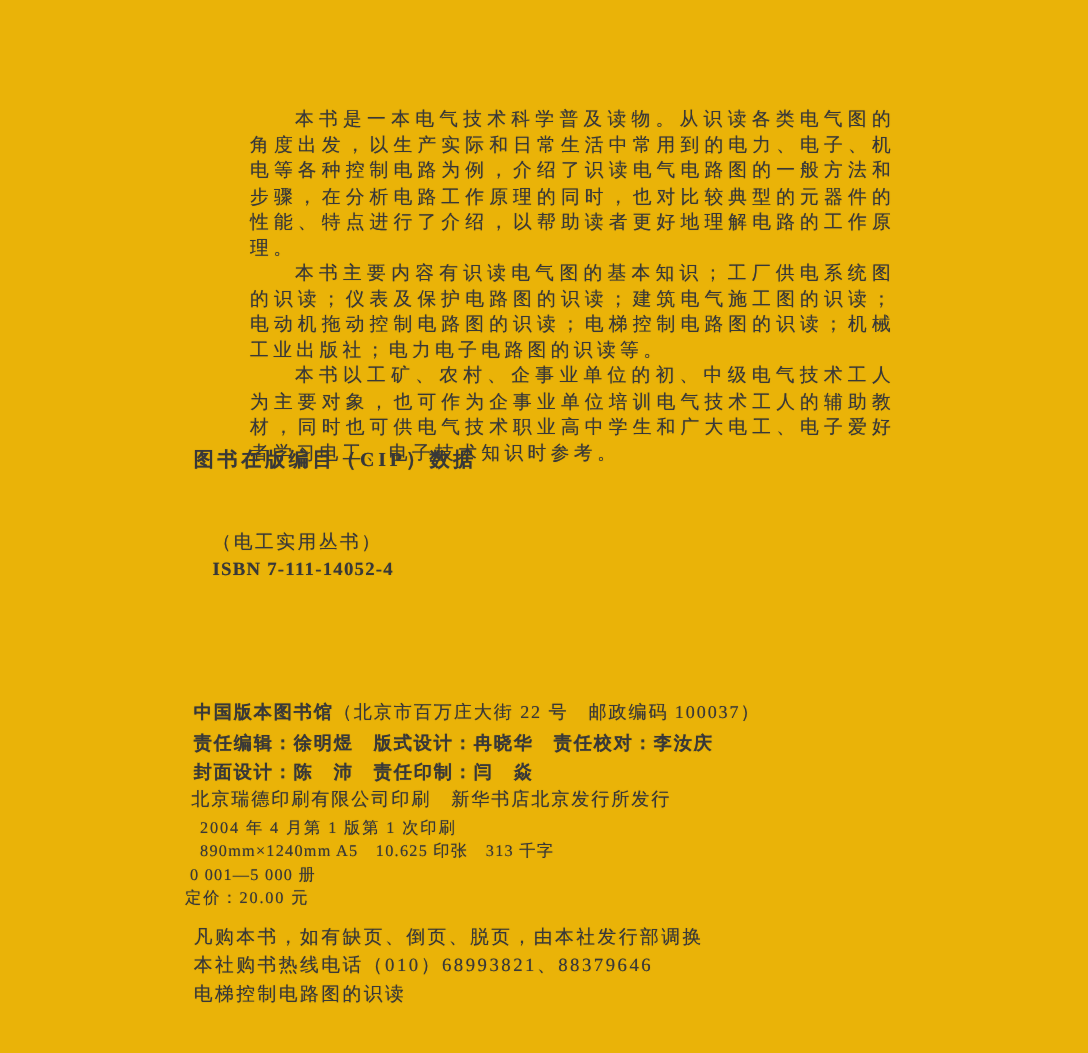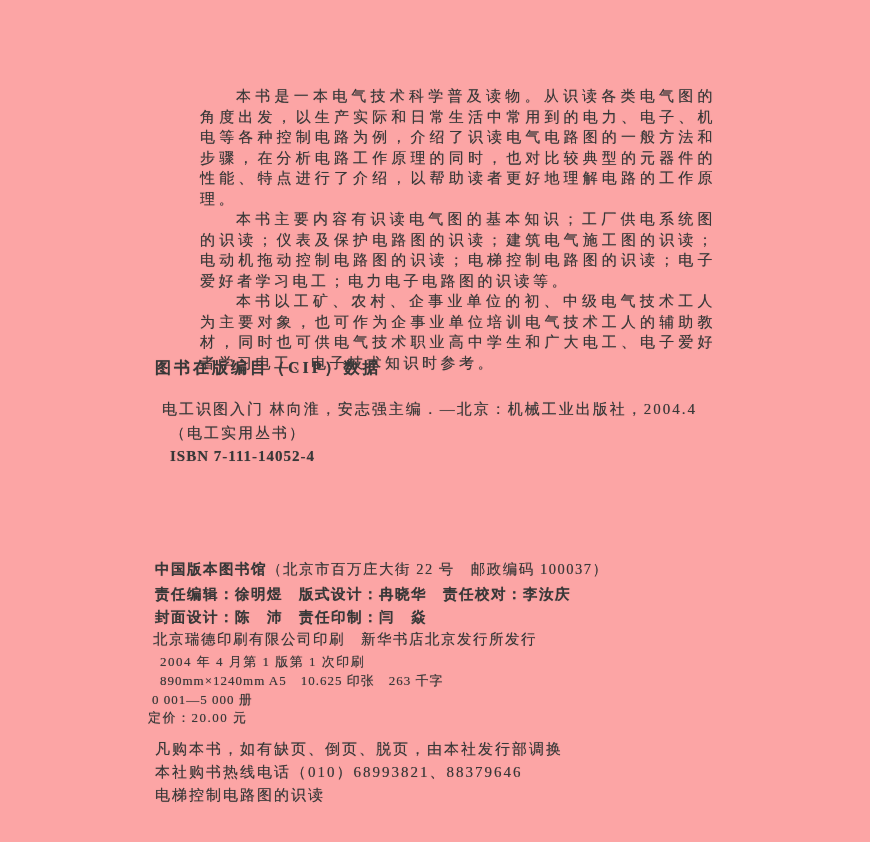--- a/index.html
+++ b/index.html
@@ -5,21 +5,21 @@
   html, body {
     margin: 0;
     padding: 0;
     background: #e8e8e8;
   }
   .page {
     position: relative;
     width: 870px;
     height: 842px;
     margin: 0 auto;
-    background: #fca5a5;
+    background: #eab308;
     overflow: hidden;
     font-family: "Liberation Serif", "DejaVu Serif", serif;
     color: #383838;
     text-shadow: 0 0 0.7px rgba(56,56,56,0.55);
   }
   .abs { position: absolute; }
 
   
   .intro {
     top: 86px;
@@ -66,39 +66,38 @@
   .notice-line-1 { top: 763px; left: 155px; font-size: 15px; letter-spacing: 2px; }
   .notice-line-2 { top: 786px; left: 155px; font-size: 15px; letter-spacing: 2px; }
 </style>
 </head>
 <body>
 
 <div class="page">
 
   <div class="abs intro">
     <p>本书是一本电气技术科学普及读物。从识读各类电气图的角度出发，以生产实际和日常生活中常用到的电力、电子、机电等各种控制电路为例，介绍了识读电气电路图的一般方法和步骤，在分析电路工作原理的同时，也对比较典型的元器件的性能、特点进行了介绍，以帮助读者更好地理解电路的工作原理。</p>
-    <p>本书主要内容有识读电气图的基本知识；工厂供电系统图的识读；仪表及保护电路图的识读；建筑电气施工图的识读；电动机拖动控制电路图的识读；电梯控制电路图的识读；电子爱好者学习电工；电力电子电路图的识读等。</p>
+    <p>本书主要内容有识读电气图的基本知识；工厂供电系统图的识读；仪表及保护电路图的识读；建筑电气施工图的识读；电动机拖动控制电路图的识读；电梯控制电路图的识读；机械工业出版社；电力电子电路图的识读等。</p>
     <p>本书以工矿、农村、企事业单位的初、中级电气技术工人为主要对象，也可作为企事业单位培训电气技术工人的辅助教材，同时也可供电气技术职业高中学生和广大电工、电子爱好者学习电工、电子技术知识时参考。</p>
   </div>
 
   <div class="abs cip-heading">图书在版编目（CIP）数据</div>
 
-  <div class="abs cip-entry">电工识图入门 林向淮，安志强主编．—北京：机械工业出版社，2004.4</div>
   <div class="abs cip-series">（电工实用丛书）</div>
   <div class="abs cip-isbn">ISBN 7-111-14052-4</div>
 
   <div class="abs pub-line-0">
     <span class="org">中国版本图书馆</span><span>（北京市百万庄大街 22 号　邮政编码 100037）</span>
   </div>
   <div class="abs pub-line-2">封面设计：陈　沛　责任印制：闫　焱</div>
   <div class="abs pub-line-1">责任编辑：徐明煜　版式设计：冉晓华　责任校对：李汝庆</div>
   <div class="abs pub-line-3">北京瑞德印刷有限公司印刷　新华书店北京发行所发行</div>
 
   <div class="abs print-line-0">2004 年 4 月第 1 版第 1 次印刷</div>
-  <div class="abs print-line-1">890mm×1240mm A5　10.625 印张　263 千字</div>
+  <div class="abs print-line-1">890mm×1240mm A5　10.625 印张　313 千字</div>
   <div class="abs print-line-2">0 001—5 000 册</div>
   <div class="abs print-line-3">定价：20.00 元</div>
 
   <div class="abs notice-line-0">凡购本书，如有缺页、倒页、脱页，由本社发行部调换</div>
   <div class="abs notice-line-1">本社购书热线电话（010）68993821、88379646</div>
   <div class="abs notice-line-2">电梯控制电路图的识读</div>
 
 </div>
 
 </body></html>

